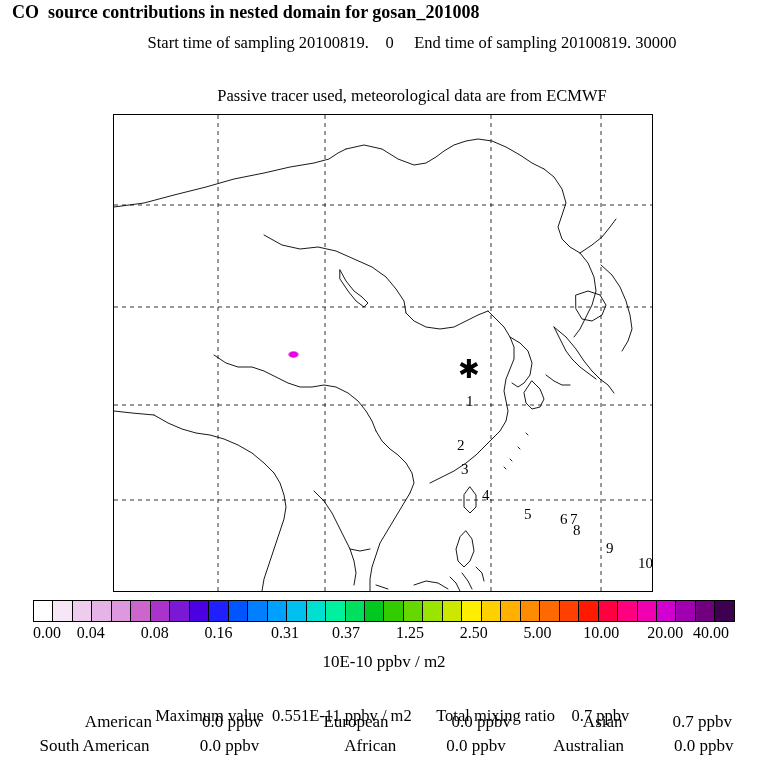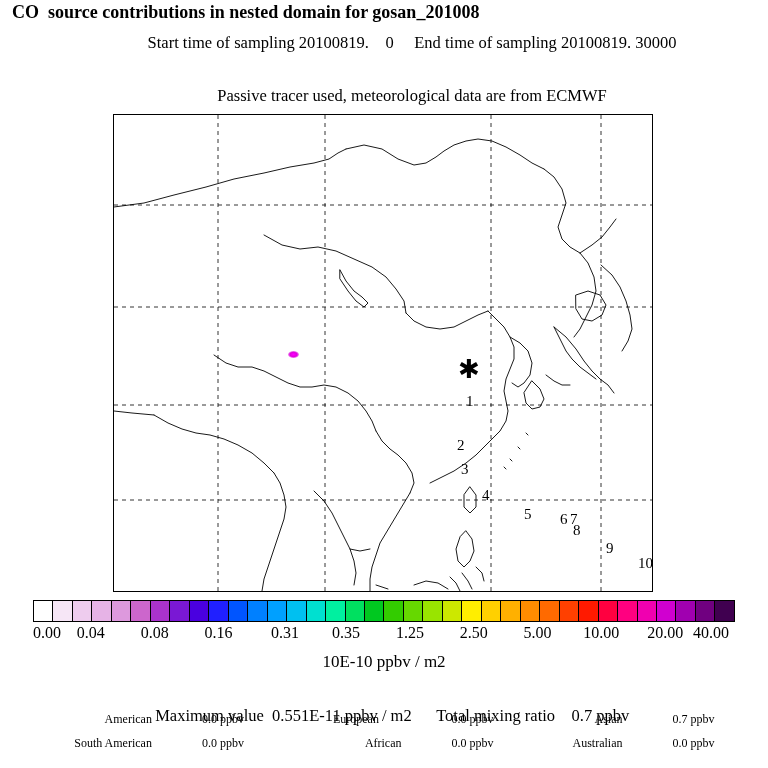--- a/index.html
+++ b/index.html
@@ -125,21 +125,21 @@
   .foot-line {
     position: absolute;
     width: 768px;
     font-size: 16.5px;
     white-space: pre;
   }
   .foot1 { top: 686px; text-align: center; }
   .foot-row {
     position: absolute;
     width: 768px;
-    font-size: 12px;
+    font-size: 17px;
     display: flex;
     white-space: pre;
   }
   .foot2 { top: 712px; }
   .foot3 { top: 736px; }
   .fname { text-align: right; }
   .fval  { text-align: left; }
 </style>
 </head>
 <body>
@@ -271,21 +271,21 @@
       <div class="cbar-cell" style="background: rgb(160, 0, 176);"></div>
       <div class="cbar-cell" style="background: rgb(112, 0, 128);"></div>
       <div class="cbar-cell" style="background: rgb(64, 0, 80);"></div>
     </div>
   <div class="cbar-ticks" id="colorbar-ticks">
       <div class="cbar-tick" style="left: 47px;">0.00</div>
       <div class="cbar-tick" style="left: 90.8182px;">0.04</div>
       <div class="cbar-tick" style="left: 154.636px;">0.08</div>
       <div class="cbar-tick" style="left: 218.455px;">0.16</div>
       <div class="cbar-tick" style="left: 285px;">0.31</div>
-      <div class="cbar-tick" style="left: 346.091px;">0.35</div>
+      <div class="cbar-tick" style="left: 346.091px;">0.37</div>
       <div class="cbar-tick" style="left: 409.909px;">1.25</div>
       <div class="cbar-tick" style="left: 473.727px;">2.50</div>
       <div class="cbar-tick" style="left: 537.545px;">5.00</div>
       <div class="cbar-tick" style="left: 601.364px;">10.00</div>
       <div class="cbar-tick" style="left: 665.182px;">20.00</div>
       <div class="cbar-tick" style="left: 711px;">40.00</div>
     </div>
   <div class="cbar-units">10E-10 ppbv / m2</div>
 
   <div class="foot-line foot1">

